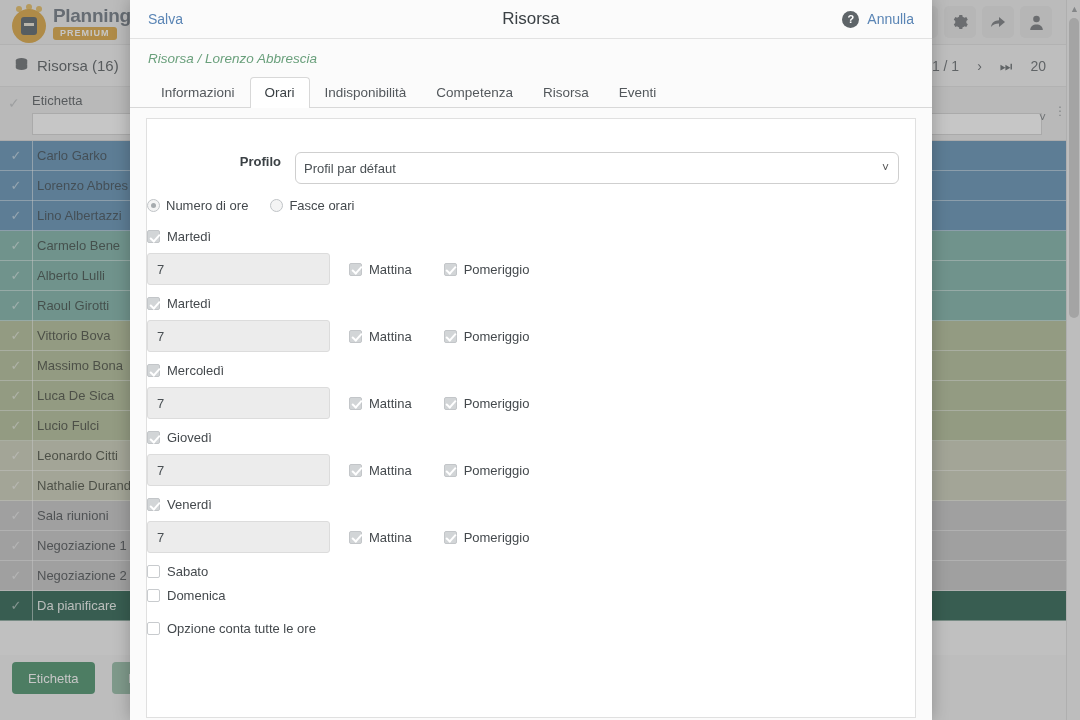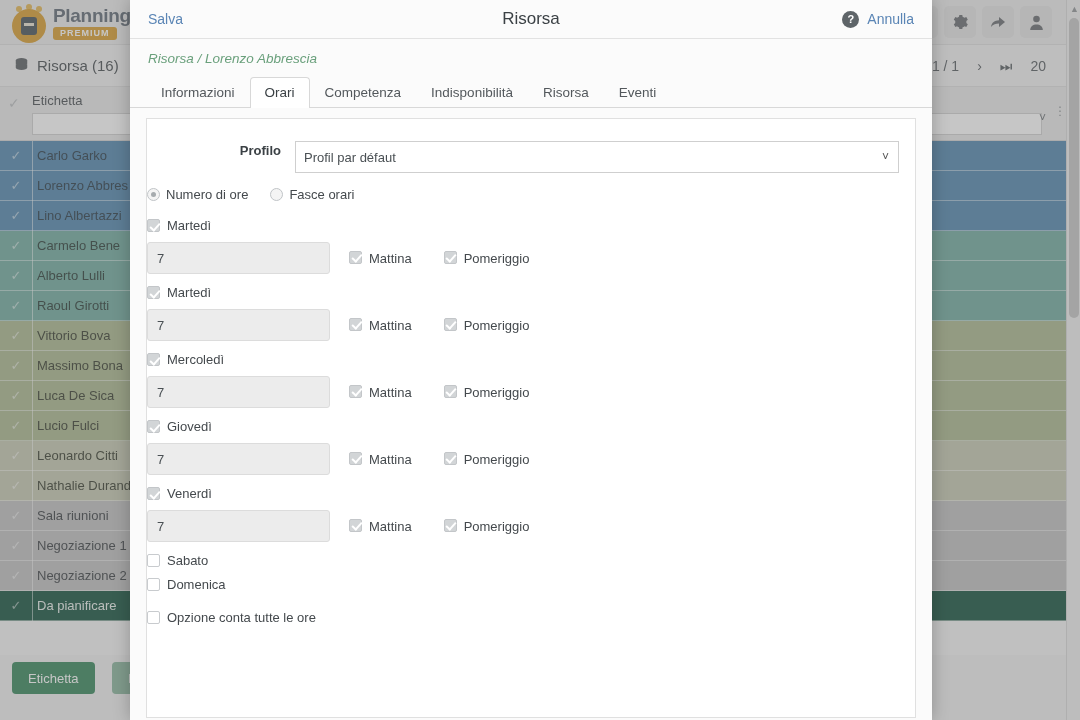--- a/index.html
+++ b/index.html
@@ -186,32 +186,32 @@
     position:relative; top:1px;
   }
   .tab.active {
     background:#fff; border-color:#d8d8d8;
     border-radius:4px 4px 0 0; color:#3b4145;
   }
   
   .panel {
     margin:10px 16px 0 16px;
     background:#fff; border:1px solid #e0e0e0;
-    height:600px; padding:22px 0 0 0; position:relative;
+    height:600px; padding:33px 0 0 0; position:relative;
     overflow:hidden;
   }
   .form-row { display:flex; margin-bottom:14px; }
   .form-label {
     width:148px; text-align:right; padding-right:14px;
     font-size:13px; font-weight:bold; color:#3b4145; line-height:1.5;
   }
   .form-field { flex:1; padding-right:16px; }
   select.profile-select {
     width:100%; height:32px; font-size:13px; color:#4a5054;
-    border:1px solid #cfcfcf; border-radius:0;
+    border:1px solid #cfcfcf; border-radius:6px;
     padding:0 8px; background:#fff;
     font-family:"Liberation Sans", sans-serif;
     -webkit-appearance:none; appearance:none;
   }
   .select-wrap { position:relative; }
   .select-caret {
     position:absolute; right:10px; top:9px; color:#555; font-size:12px;
     pointer-events:none;
   }
   
@@ -241,21 +241,21 @@
   }
   .day-line { display:flex; align-items:center; gap:7px; margin-bottom:9px;}
   .day-label { font-size:13px; color:#44494d;}
   .hours-line { display:flex; align-items:center; margin-bottom:11px; }
   .hours-input {
     width:183px; height:32px;
     background:#ececec; border:1px solid #dcdcdc; border-radius:3px;
     font-size:13px; color:#4a5054; padding:0 9px;
     font-family:"Liberation Sans", sans-serif;
   }
-  .mp-group { display:flex; gap:7px; margin-left:19px;}
+  .mp-group { display:flex; align-items:center; gap:7px; margin-left:19px;}
   .mp-group .sep { width:18px; }
   .mp-label { font-size:13px; color:#44494d;}
   .spacer-sm { height:9px; }
   .days-block { padding-left:0; }
 </style>
 </head>
 <body>
 
 <div id="app">
 
@@ -420,22 +420,22 @@
         <span class="help-icon">?</span>
         <span class="m-cancel">Annulla</span>
       </span>
     </div>
 
     <div class="breadcrumb">Risorsa / Lorenzo Abbrescia</div>
 
     <div class="tabs" id="tabs">
         <div class="tab">Informazioni</div>
         <div class="tab active">Orari</div>
+        <div class="tab">Indisponibilità</div>
         <div class="tab">Competenza</div>
-        <div class="tab">Indisponibilità</div>
         <div class="tab">Risorsa</div>
         <div class="tab">Eventi</div>
       </div>
 
     <div class="panel">
 
       <div class="form-row">
         <div class="form-label">Profilo</div>
         <div class="form-field">
           <div class="select-wrap">

